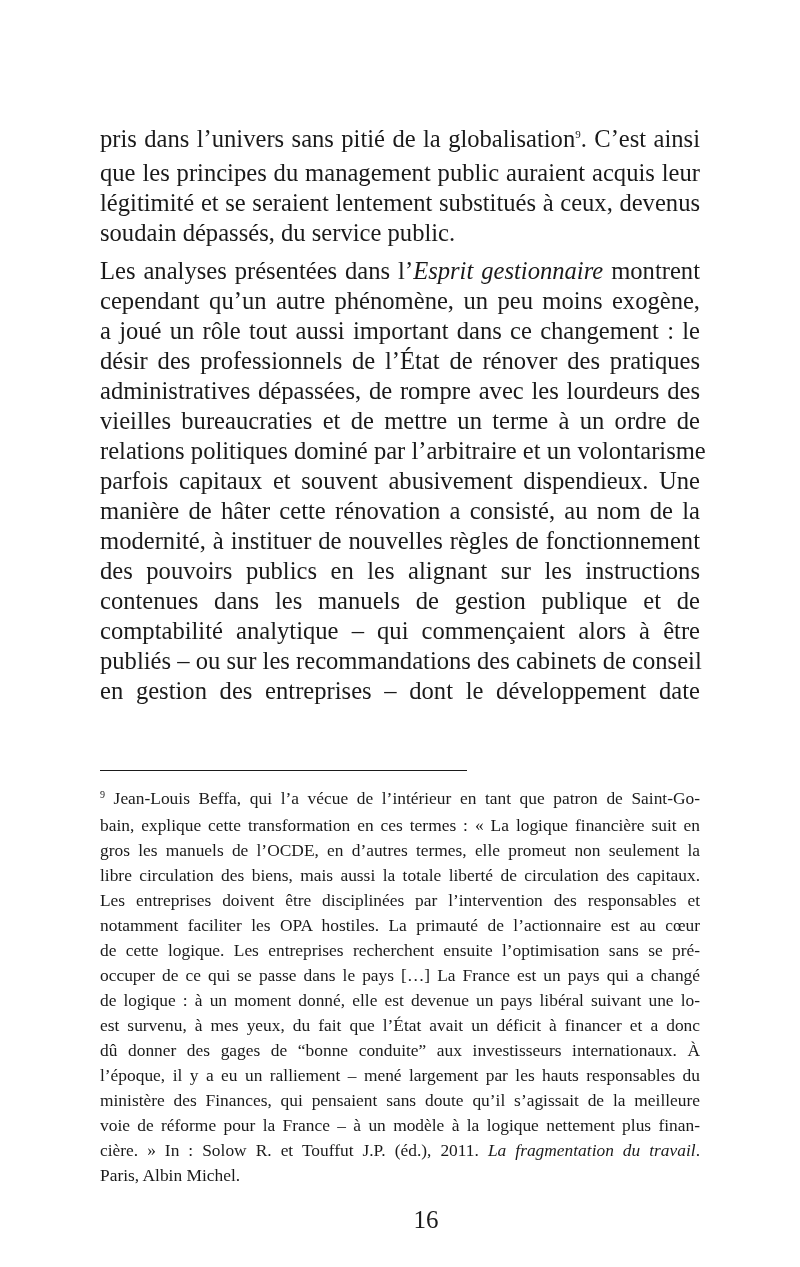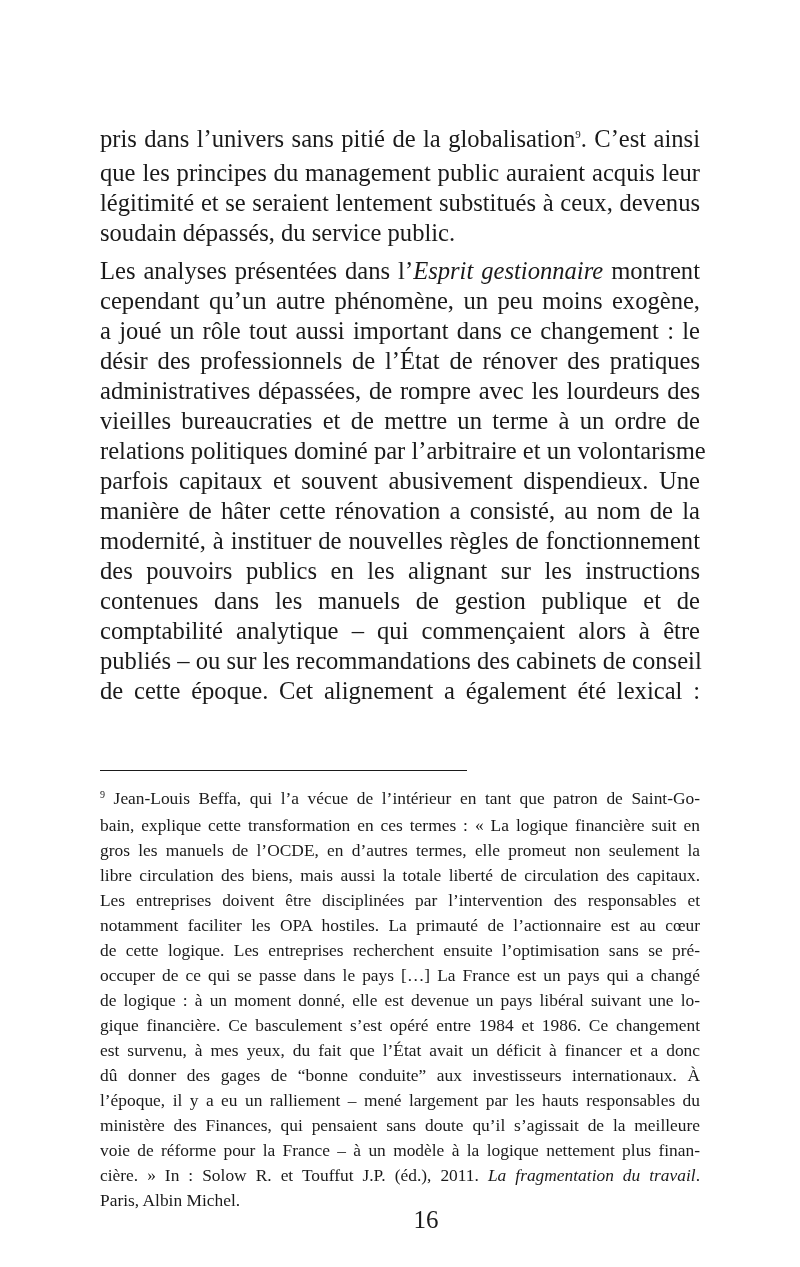--- a/index.html
+++ b/index.html
@@ -35,37 +35,36 @@
       <span class="line">administratives dépassées, de rompre avec les lourdeurs des</span>
       <span class="line">vieilles bureaucraties et de mettre un terme à un ordre de</span>
       <span class="line">relations politiques dominé par l’arbitraire et un volontarisme</span>
       <span class="line">parfois capitaux et souvent abusivement dispendieux. Une</span>
       <span class="line">manière de hâter cette rénovation a consisté, au nom de la</span>
       <span class="line">modernité, à instituer de nouvelles règles de fonctionnement</span>
       <span class="line">des pouvoirs publics en les alignant sur les instructions</span>
       <span class="line">contenues dans les manuels de gestion publique et de</span>
       <span class="line">comptabilité analytique – qui commençaient alors à être</span>
       <span class="line">publiés – ou sur les recommandations des cabinets de conseil</span>
-      <span class="line">de cette époque. Cet alignement a également été lexical :</span>
+      <span class="line">en gestion des entreprises – dont le développement date</span>
     </p>
   </div>
 
 <div class="rule"></div>
 
 <div class="footnotes" id="footnotes">
     <span class="fline"><span class="fnmark">9</span> Jean-Louis Beffa, qui l’a vécue de l’intérieur en tant que patron de Saint-Go-</span>
     <span class="fline">bain, explique cette transformation en ces termes : « La logique financière suit en</span>
     <span class="fline">gros les manuels de l’OCDE, en d’autres termes, elle promeut non seulement la</span>
     <span class="fline">libre circulation des biens, mais aussi la totale liberté de circulation des capitaux.</span>
     <span class="fline">Les entreprises doivent être disciplinées par l’intervention des responsables et</span>
     <span class="fline">notamment faciliter les OPA hostiles. La primauté de l’actionnaire est au cœur</span>
     <span class="fline">de cette logique. Les entreprises recherchent ensuite l’optimisation sans se pré-</span>
     <span class="fline">occuper de ce qui se passe dans le pays […] La France est un pays qui a changé</span>
     <span class="fline">de logique : à un moment donné, elle est devenue un pays libéral suivant une lo-</span>
-    <span class="fline">gique financière. Ce basculement s’est opéré entre 1984 et 1986. Ce changement</span>
     <span class="fline">est survenu, à mes yeux, du fait que l’État avait un déficit à financer et a donc</span>
     <span class="fline">dû donner des gages de “bonne conduite” aux investisseurs internationaux. À</span>
     <span class="fline">l’époque, il y a eu un ralliement – mené largement par les hauts responsables du</span>
     <span class="fline">ministère des Finances, qui pensaient sans doute qu’il s’agissait de la meilleure</span>
     <span class="fline">voie de réforme pour la France – à un modèle à la logique nettement plus finan-</span>
     <span class="fline">cière. » In : Solow R. et Touffut J.P. (éd.), 2011. <em>La fragmentation du travail</em>.</span>
     <span class="fline last">Paris, Albin Michel.</span>
   </div>
 
 <div class="pagenum">16</div>

